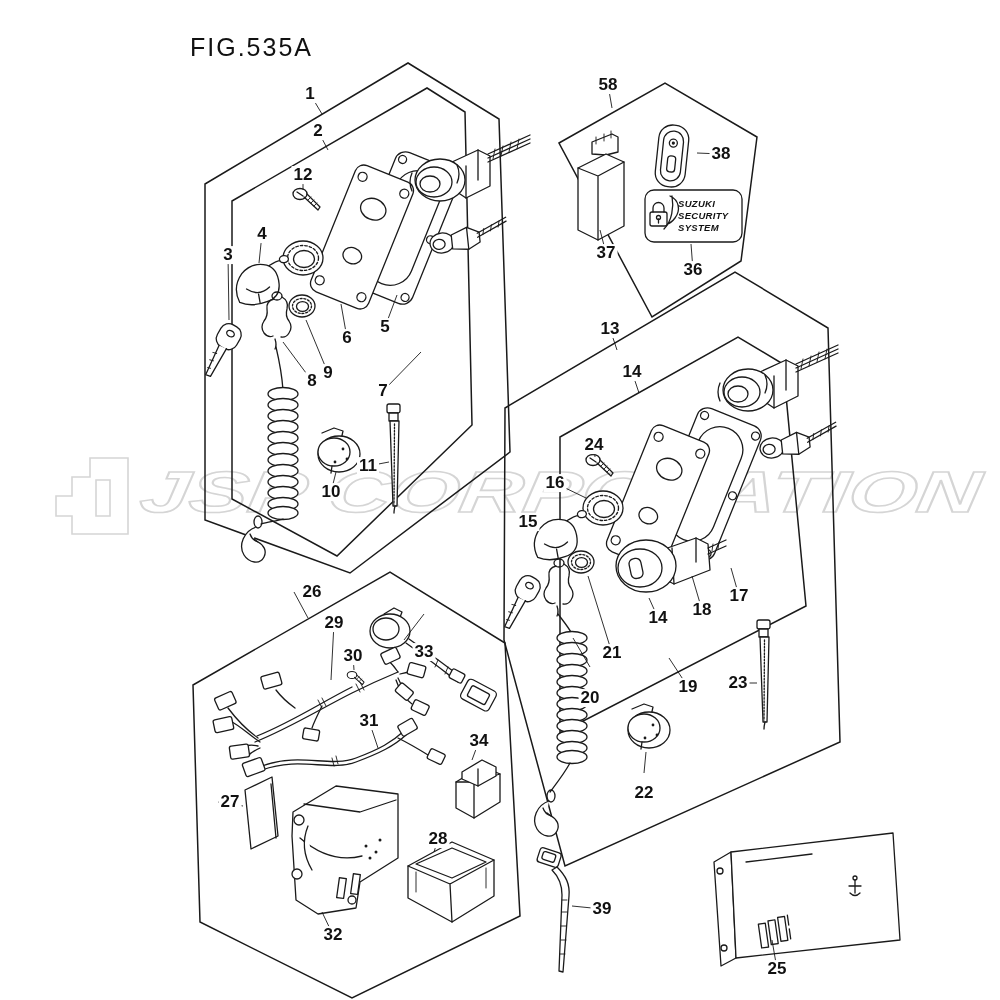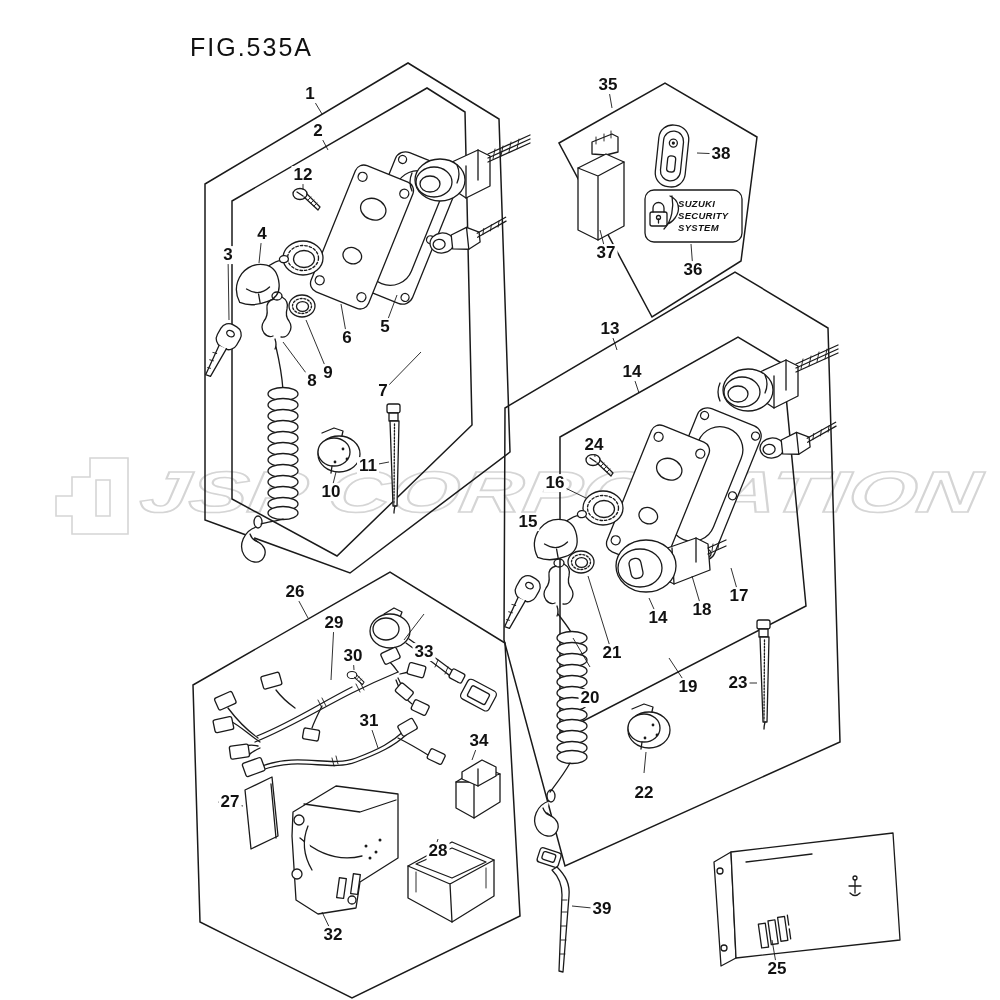--- a/index.html
+++ b/index.html
@@ -510,43 +510,43 @@
       <div class="callout" style="left: 303px; top: 175px;">12</div>
       <div class="callout" style="left: 262px; top: 234px;">4</div>
       <div class="callout" style="left: 228px; top: 255px;">3</div>
       <div class="callout" style="left: 347px; top: 338px;">6</div>
       <div class="callout" style="left: 385px; top: 327px;">5</div>
       <div class="callout" style="left: 312px; top: 381px;">8</div>
       <div class="callout" style="left: 328px; top: 373px;">9</div>
       <div class="callout" style="left: 383px; top: 391px;">7</div>
       <div class="callout" style="left: 331px; top: 492px;">10</div>
       <div class="callout" style="left: 368px; top: 466px;">11</div>
-      <div class="callout" style="left: 608px; top: 85px;">35</div>
+      <div class="callout" style="left: 608px; top: 85px;">58</div>
       <div class="callout" style="left: 721px; top: 154px;">38</div>
       <div class="callout" style="left: 606px; top: 253px;">37</div>
       <div class="callout" style="left: 693px; top: 270px;">36</div>
       <div class="callout" style="left: 610px; top: 329px;">13</div>
       <div class="callout" style="left: 632px; top: 372px;">14</div>
       <div class="callout" style="left: 594px; top: 445px;">24</div>
       <div class="callout" style="left: 555px; top: 483px;">16</div>
       <div class="callout" style="left: 528px; top: 487px; margin-top: 35px;">15</div>
       <div class="callout" style="left: 739px; top: 596px;">17</div>
       <div class="callout" style="left: 702px; top: 610px;">18</div>
       <div class="callout" style="left: 658px; top: 618px;">14</div>
       <div class="callout" style="left: 612px; top: 653px;">21</div>
       <div class="callout" style="left: 590px; top: 667px; margin-top: 31px;">20</div>
       <div class="callout" style="left: 688px; top: 687px;">19</div>
       <div class="callout" style="left: 738px; top: 683px;">23</div>
       <div class="callout" style="left: 644px; top: 793px;">22</div>
-      <div class="callout" style="left: 295px; top: 592px;">26</div>
+      <div class="callout" style="left: 312px; top: 592px;">26</div>
       <div class="callout" style="left: 334px; top: 623px;">29</div>
       <div class="callout" style="left: 353px; top: 656px;">30</div>
       <div class="callout" style="left: 424px; top: 614px; margin-top: 38px;">33</div>
       <div class="callout" style="left: 369px; top: 721px;">31</div>
       <div class="callout" style="left: 479px; top: 741px;">34</div>
       <div class="callout" style="left: 218px; top: 802px; margin-left: 12px;">27</div>
-      <div class="callout" style="left: 438px; top: 839px; margin-top: 12px;">28</div>
+      <div class="callout" style="left: 438px; top: 839px;">28</div>
       <div class="callout" style="left: 333px; top: 935px;">32</div>
       <div class="callout" style="left: 602px; top: 909px;">39</div>
       <div class="callout" style="left: 777px; top: 969px;">25</div>
     </div>
 
 </div>
 
 </body></html>

